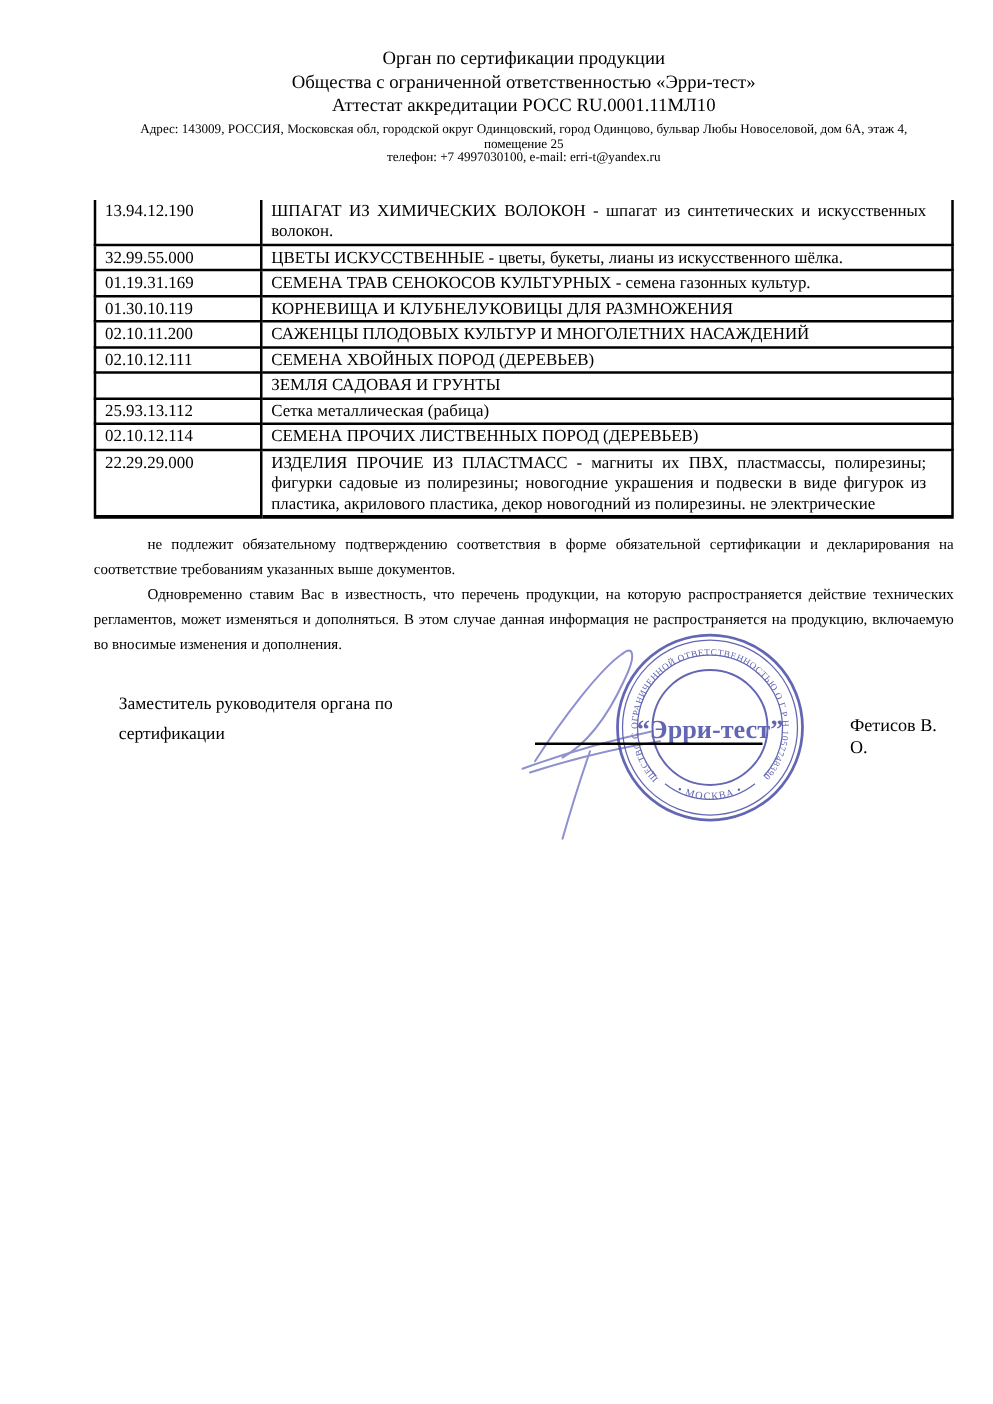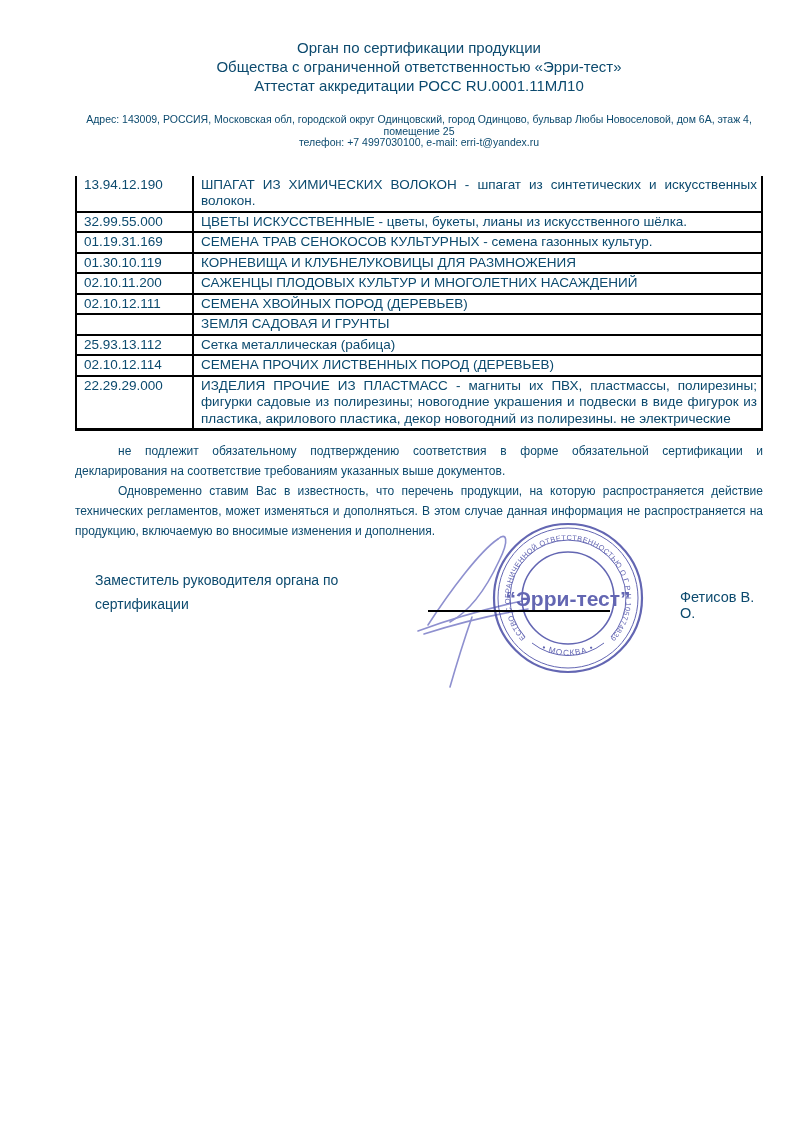--- a/index.html
+++ b/index.html
@@ -2,40 +2,40 @@
 <html><head>
 <meta charset="utf-8">
 <style>
   html,body{margin:0;padding:0;background:#ffffff;}
   .page{
     position:relative;
     width:794px;height:1123px;
     box-sizing:border-box;
     padding:38px 31px 0 75px;
     background:#ffffff;
-    font-family:Liberation Sans, sans-serif;
-    color:#0c4a6e;
+    font-family:Liberation Serif, serif;
+    color:#000000;
     overflow:hidden;
   }
   
   .hdr{text-align:center;}
   .hdr .big{font-size:15px;line-height:19px;}
   .hdr .small{font-size:10.5px;line-height:11.5px;}
-  .hdr .small.first{margin-top:19px;}
+  .hdr .small.first{margin-top:3px;}
   
   table.prod{
     border-collapse:collapse;
     table-layout:fixed;
     width:688px;
     margin-top:27px;
     font-size:13.5px;
   }
   table.prod td{
     border:2px solid #000;
-    padding:1px 4px 1px 7px;
+    padding:1px 20px 1px 7px;
     line-height:16.5px;
     vertical-align:top;
     overflow:hidden;
   }
   table.prod tr:first-child td{border-top:0;}
   table.prod tr:last-child td{border-bottom:3px solid #000;}
   td.code{width:104px;}
   td.just{text-align:justify;}
   
   .bodytext{margin-top:10px;width:688px;}

